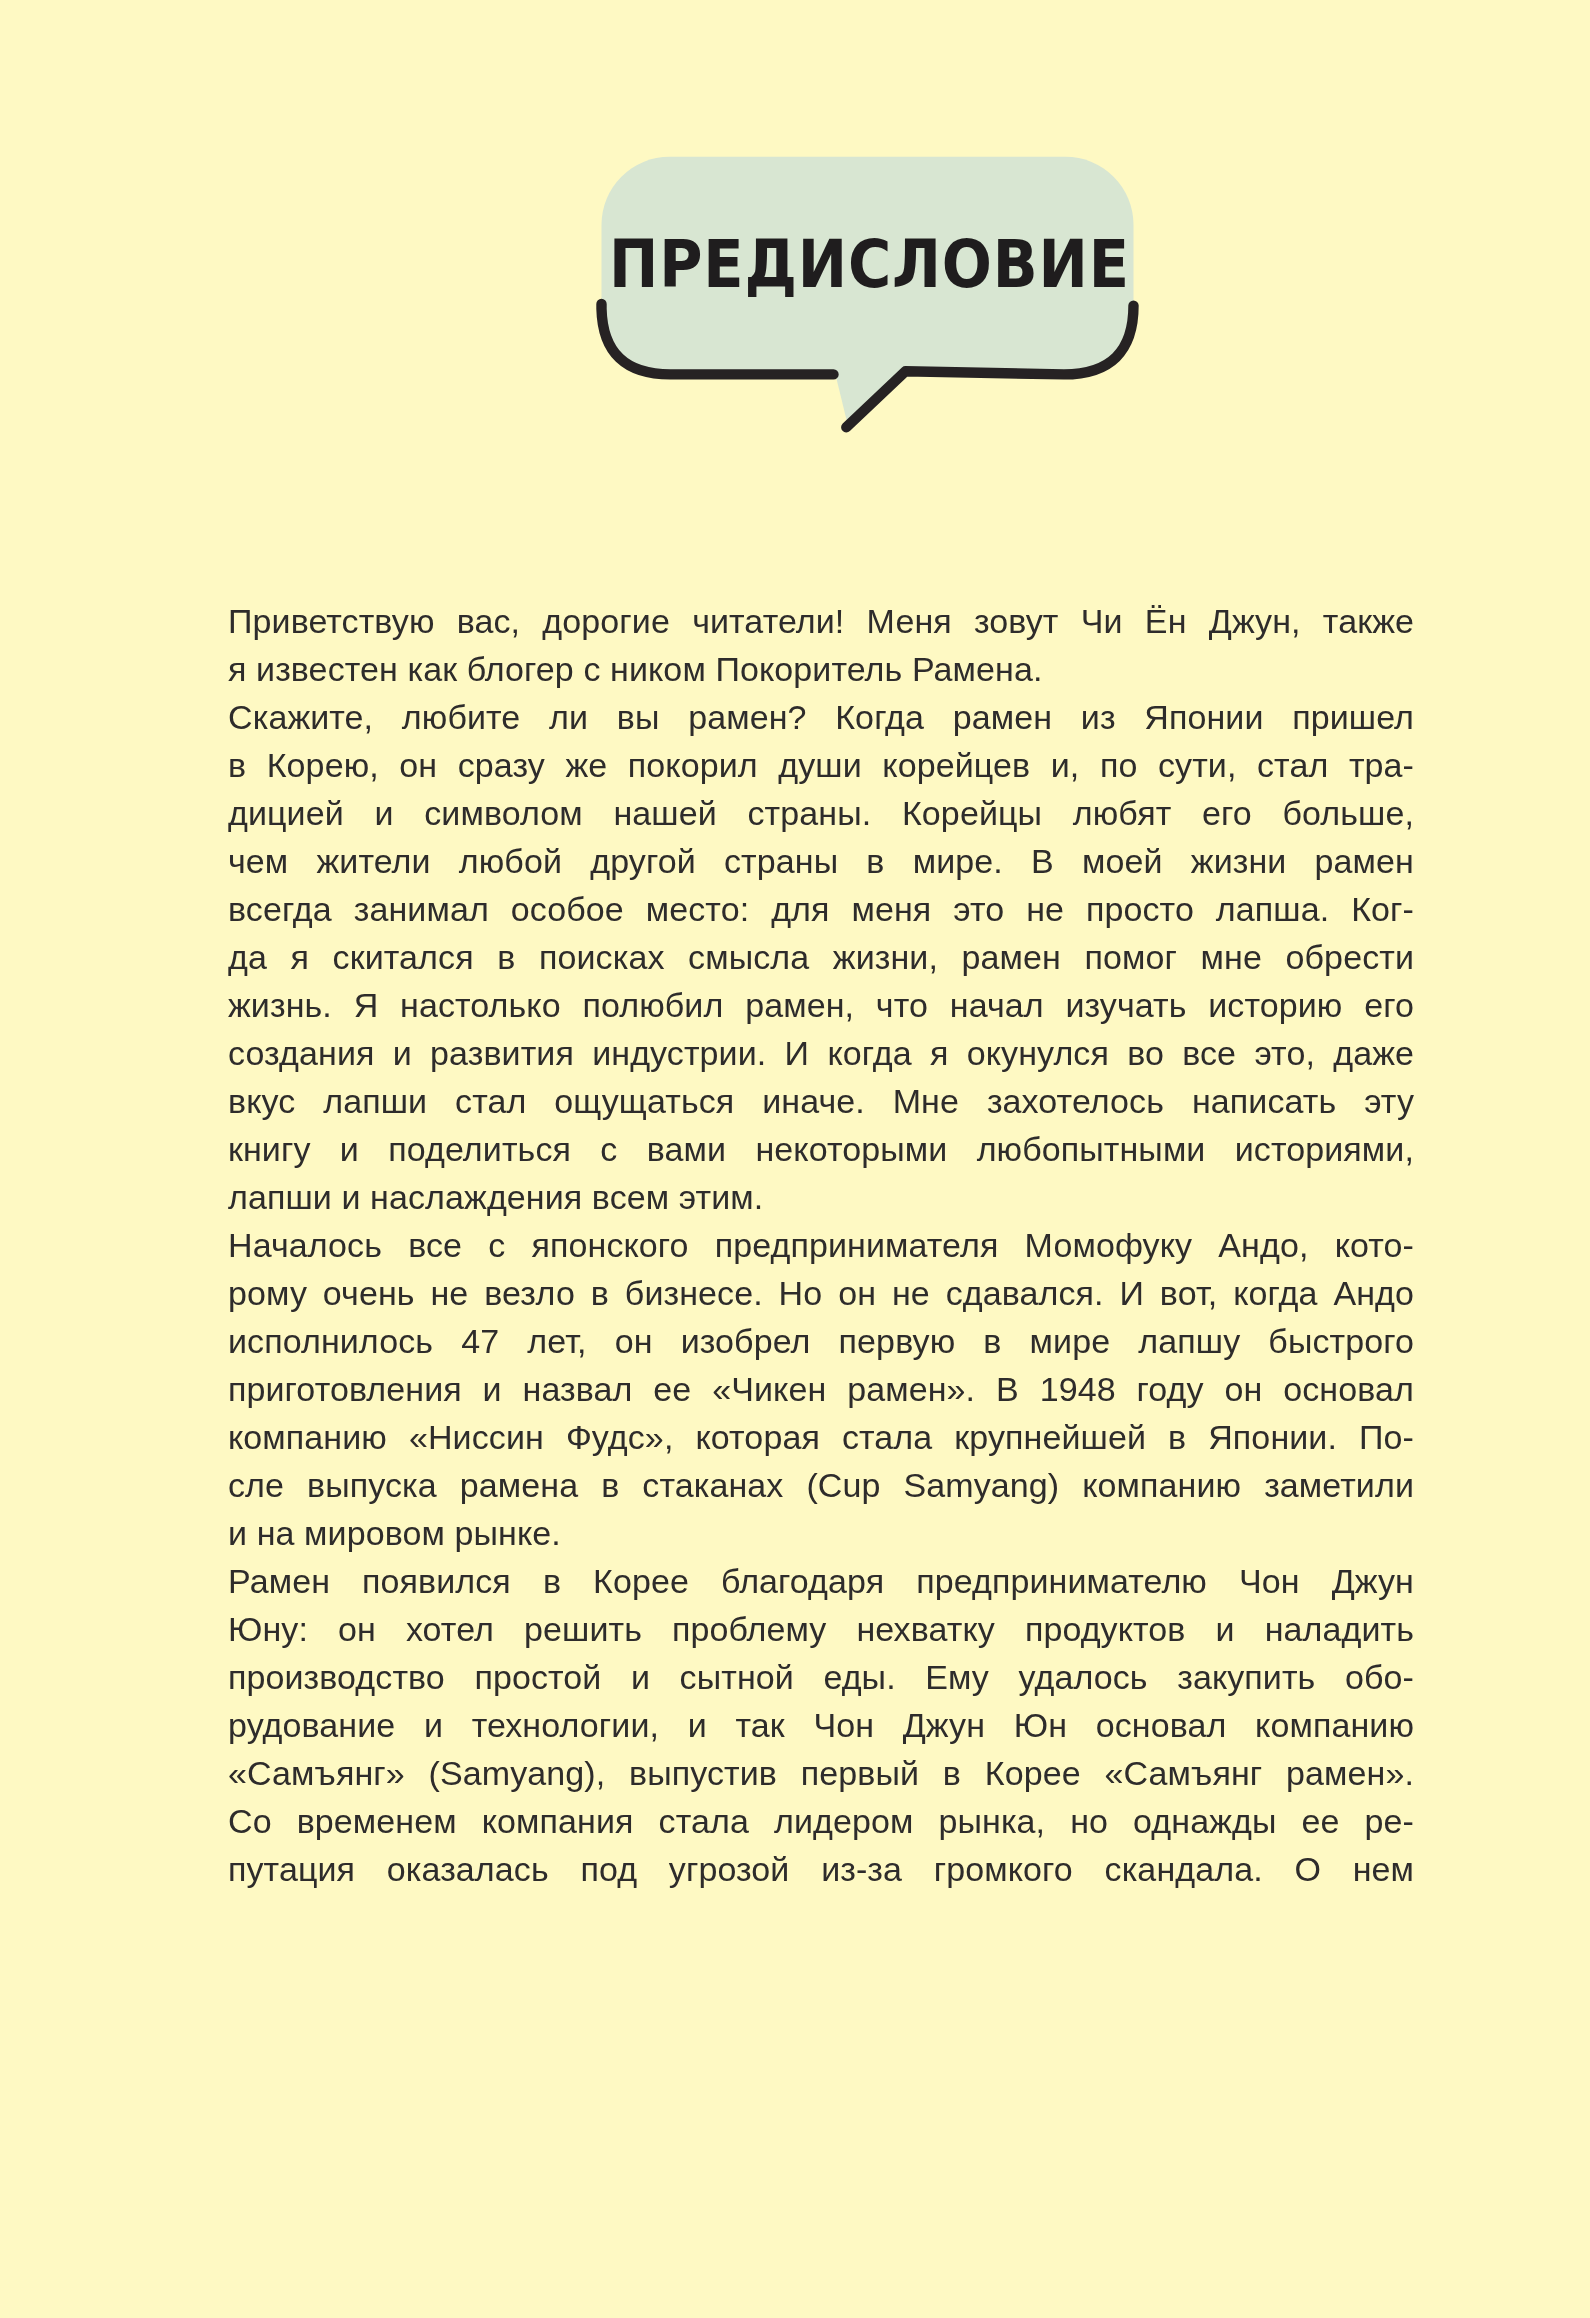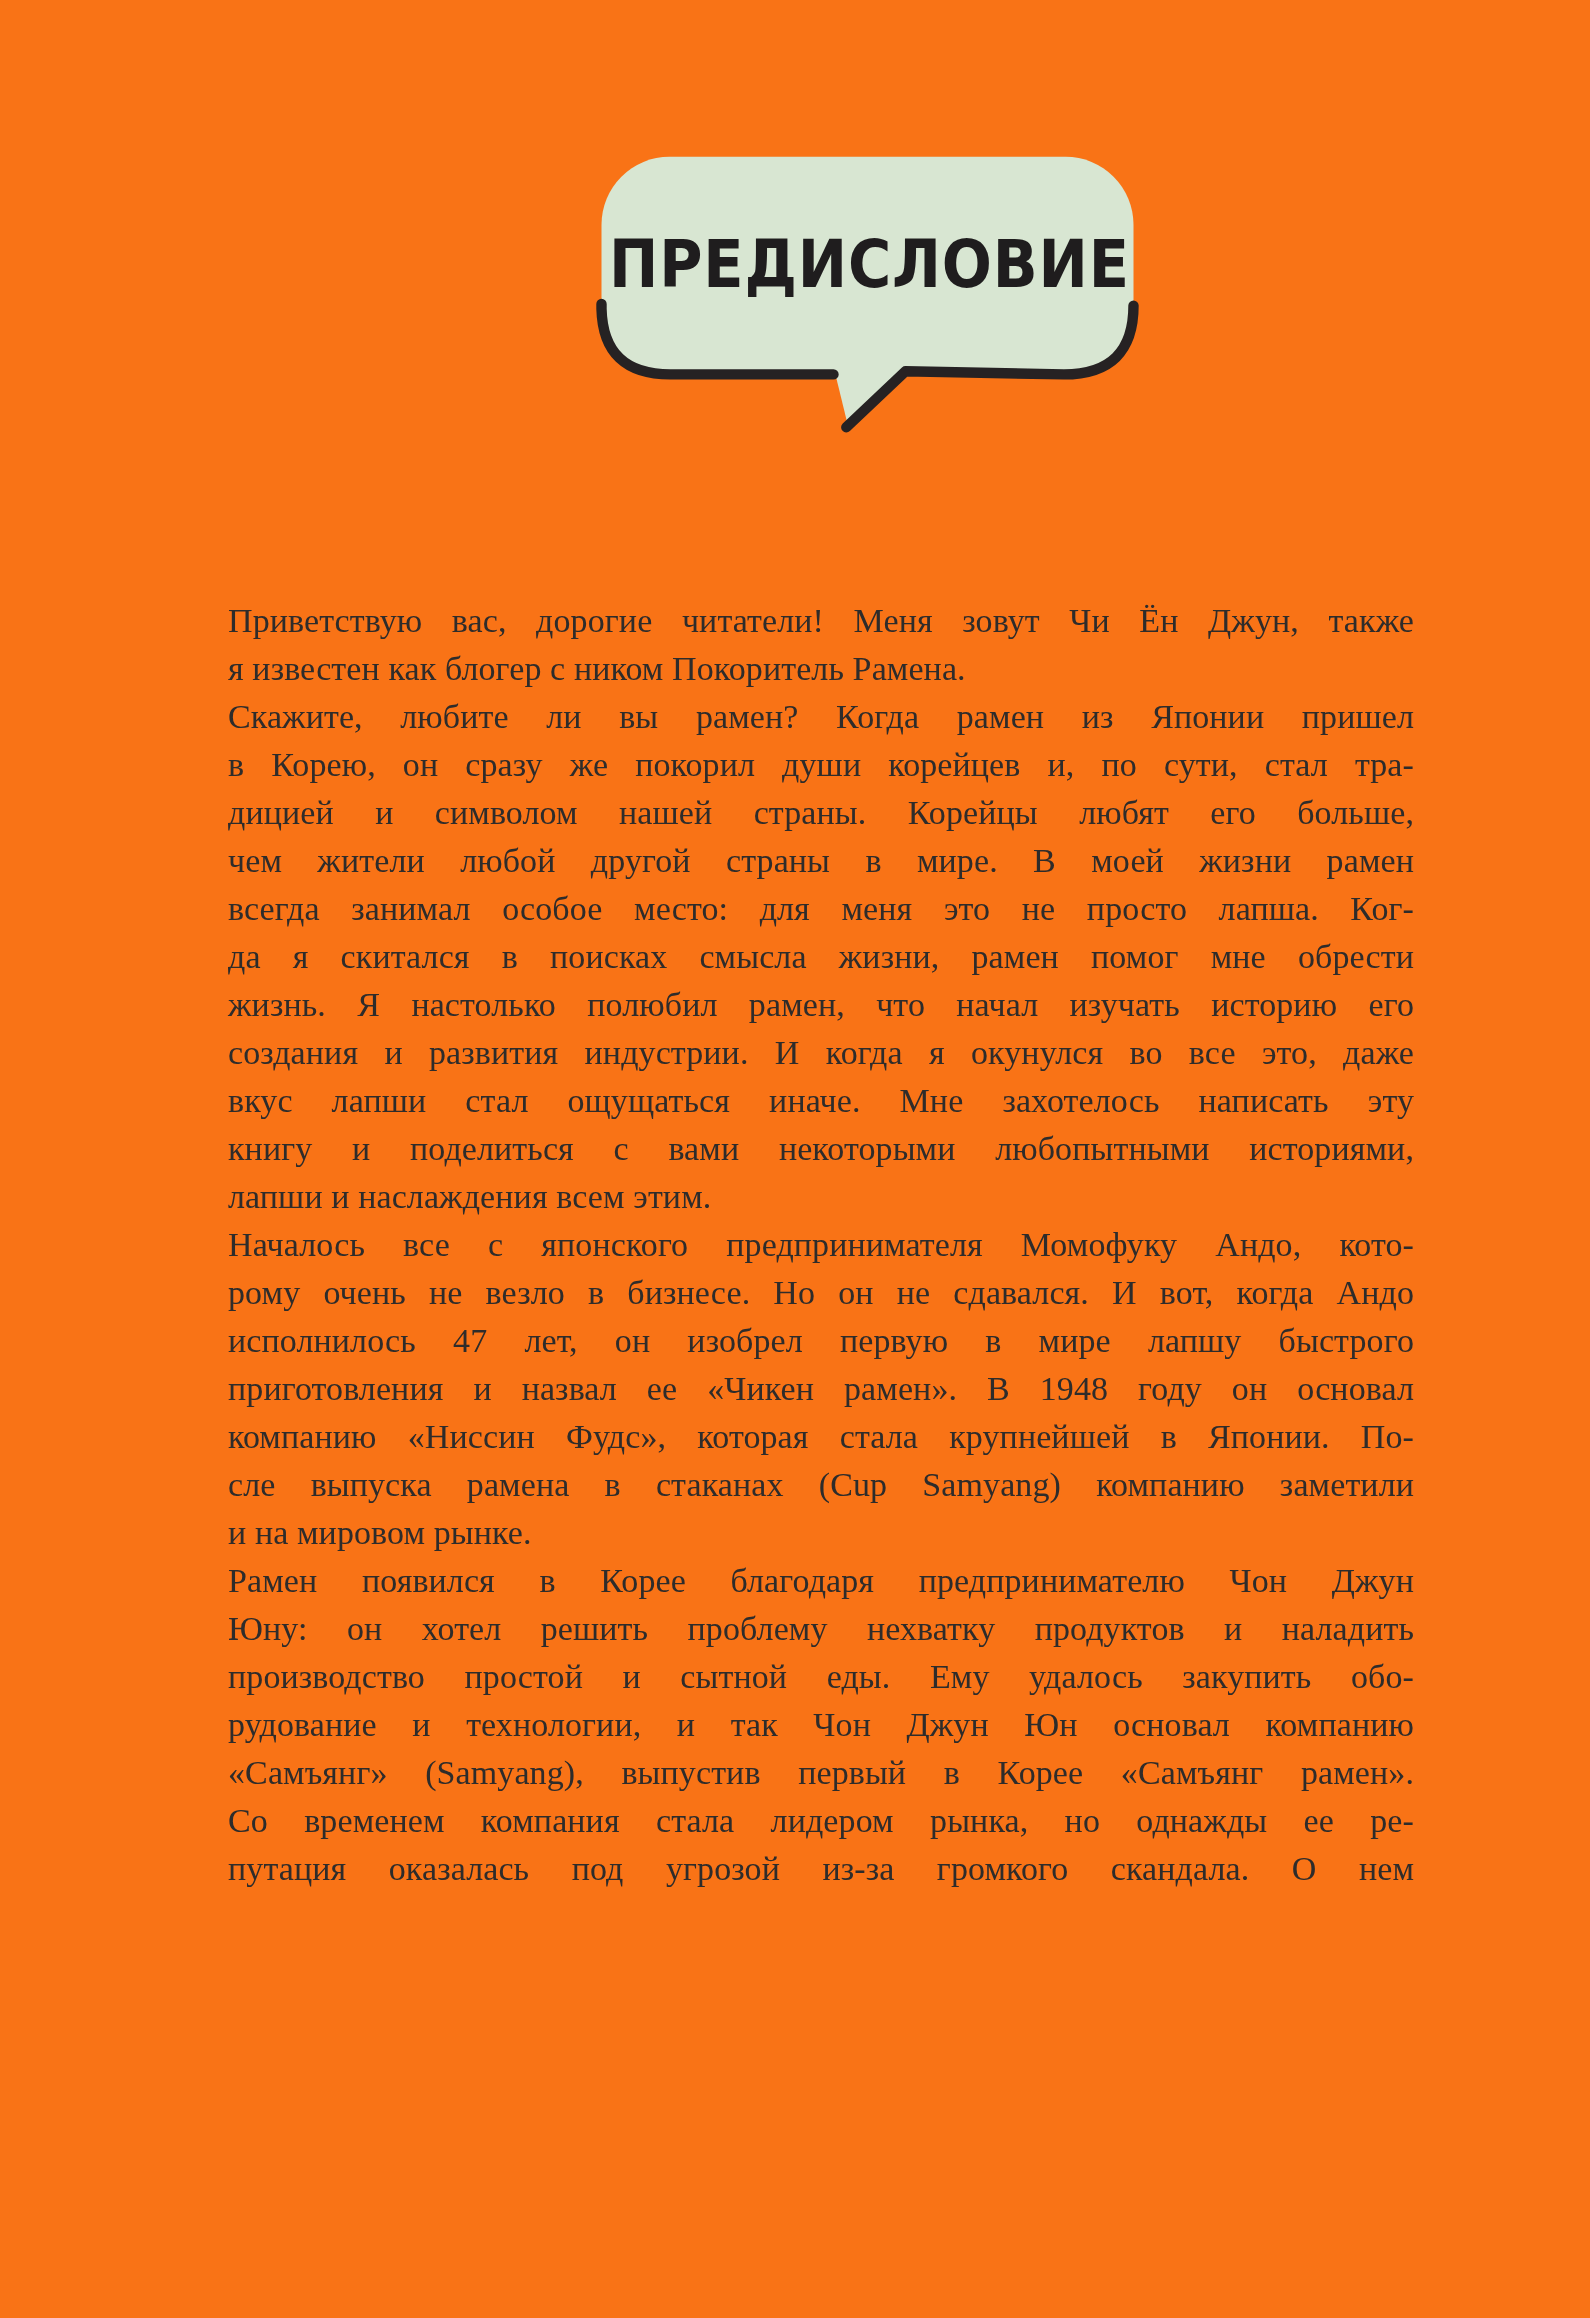--- a/index.html
+++ b/index.html
@@ -66,37 +66,37 @@
   .line.end {
     text-align-last: left;
   }
   .it {
     font-style: italic;
   }
 </style>
 </head>
 <body>
 
-<div class="page" style="background: #f97316;">
+<div class="page" style="background: #fef9c3;">
 
   <div class="bubble-wrap">
     <svg width="553" height="296" viewBox="0 0 690 370">
 
       <rect x="10" y="6" width="665" height="272" rx="85" ry="85" fill="#d8e6d2"></rect>
 
       <polygon points="300,268 392,268 318,342" fill="#d8e6d2"></polygon>
 
       <path d="M 10 190 L 10 196 Q 12 278 96 278 L 300 278" fill="none" stroke-width="13" stroke-linecap="round" stroke-linejoin="round" stroke="#262223"></path>
 
       <path d="M 316 344 L 390 274 L 588 278 Q 675 278 675 192" fill="none" stroke-width="13" stroke-linecap="round" stroke-linejoin="round" stroke="#262223"></path>
     </svg>
     <div class="bubble-title" style="color: rgb(31, 29, 30);">ПРЕДИСЛОВИЕ</div>
   </div>
 
-  <div class="text-block" id="textBlock" style="color: rgb(46, 44, 43); font-family: Liberation Serif, serif;">
+  <div class="text-block" id="textBlock" style="color: rgb(46, 44, 43);">
       <div class="line"><span>Приветствую вас, дорогие читатели! Меня зовут Чи Ён Джун, также</span></div>
       <div class="line end"><span>я известен как блогер с ником Покоритель Рамена.</span></div>
       <div class="line"><span>Скажите, любите ли вы рамен? Когда рамен из Японии пришел</span></div>
       <div class="line"><span>в Корею, он сразу же покорил души корейцев и, по сути, стал тра-</span></div>
       <div class="line"><span>дицией и символом нашей страны. Корейцы любят его больше,</span></div>
       <div class="line"><span>чем жители любой другой страны в мире. В моей жизни рамен</span></div>
       <div class="line"><span>всегда занимал особое место: для меня это не просто лапша. Ког-</span></div>
       <div class="line"><span>да я скитался в поисках смысла жизни, рамен помог мне обрести</span></div>
       <div class="line"><span>жизнь. Я настолько полюбил рамен, что начал изучать историю его</span></div>
       <div class="line"><span>создания и развития индустрии. И когда я окунулся во все это, даже</span></div>

